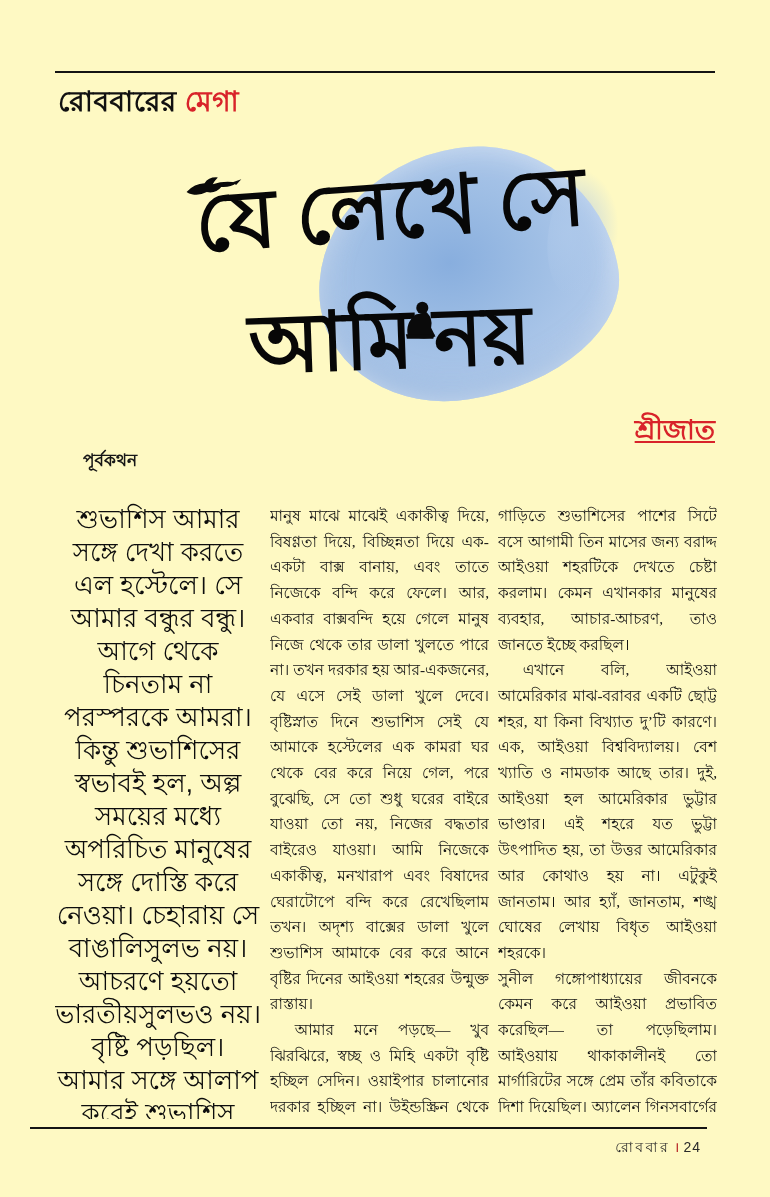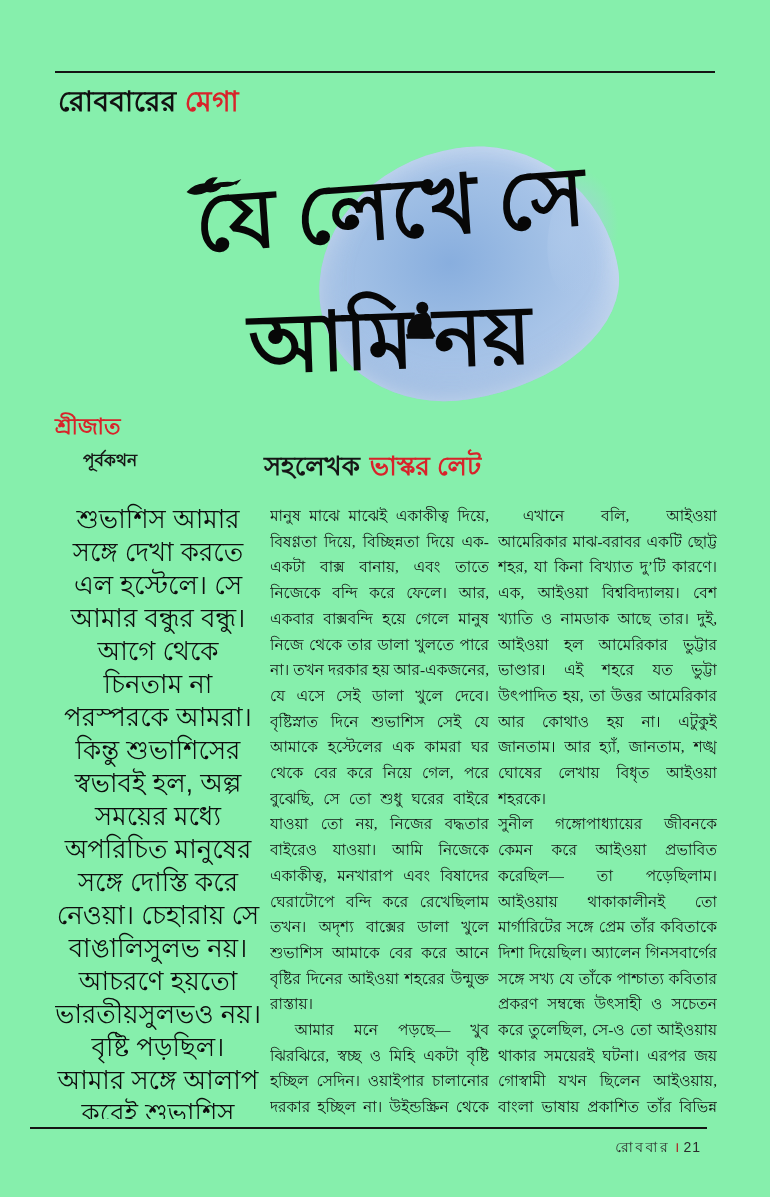--- a/index.html
+++ b/index.html
@@ -1,16 +1,16 @@
 <!DOCTYPE html>
 <html><head>
 <meta charset="utf-8">
 <style>
   html,body{margin:0;padding:0;background:#ffffff;}
-  .page{position:relative;width:770px;height:1197px;background:#86efac;overflow:hidden;
+  .page{position:relative;width:770px;height:1197px;background:#fef9c3;overflow:hidden;
         font-family:"Liberation Sans", sans-serif;color:#111;}
   
   .top-rule{position:absolute;left:55px;top:71px;width:660px;height:2px;background:#141414;}
   .masthead{position:absolute;left:58px;top:80px;font-size:28px;font-weight:bold;letter-spacing:.5px;}
   .masthead .brand{color:#111;}
   .masthead .brand-hl{color:#d8232a;margin-left:8px;}
   
   .title-art{position:absolute;left:165px;top:140px;width:450px;height:275px;}
   .blob{position:absolute;left:152px;top:8px;width:300px;height:250px;
         background:radial-gradient(ellipse at 45% 45%, #88aede 0%, #9dbde4 35%, #aec8ea 65%, #c4d7f0 88%, #dce8f7 100%);
@@ -20,22 +20,22 @@
   .blob::after{content:"";position:absolute;right:-6px;top:40px;width:70px;height:130px;
         background:radial-gradient(ellipse at 30% 50%, rgba(173,200,234,.9), rgba(220,235,250,0) 70%);
         border-radius:50%;transform:rotate(18deg);}
   .cal{position:absolute;left:0;width:100%;text-align:center;color:#070707;
        font-family:"Liberation Serif", serif;font-weight:bold;line-height:1.05;}
   .cal-1{top:28px;font-size:82px;transform:rotate(-4deg);}
   .cal-2{top:158px;font-size:82px;transform:rotate(-2deg);}
   .bird{position:absolute;left:18px;top:33px;width:62px;height:26px;fill:#0a0a0a;transform:rotate(-8deg);}
   .writer{position:absolute;left:232px;top:158px;width:44px;height:44px;fill:#0a0a0a;}
   
-  .author-row{position:absolute;left:55px;top:409px;width:660px;text-align:left;
-              font-size:22px;font-weight:bold;color:#d8232a;}
+  .author-row{position:absolute;left:55px;top:409px;width:660px;text-align:right;
+              font-size:27px;font-weight:bold;color:#d8232a;text-decoration:underline;}
   .section-label{position:absolute;left:83px;top:447px;font-size:17px;font-weight:bold;color:#161616;}
   .coauthor-row{position:absolute;left:55px;top:446px;width:635px;text-align:center;
                 font-size:26px;font-weight:bold;}
   .coauthor-row .co-label{color:#161616;}
   .coauthor-row .co-name{color:#d8232a;margin-left:10px;}
   
   .columns{position:absolute;left:55px;top:503px;width:662px;height:616px;display:flex;gap:9px;overflow:hidden;}
   .col{overflow:hidden;}
   .col-lead{flex:0 0 206px;font-size:26px;line-height:33px;text-align:center;font-weight:500;color:#0d0d0d;}
   .col-mid,.col-right{flex:0 0 219px;font-size:15.4px;line-height:25.7px;text-align:justify;color:#141414;font-family:Liberation Serif, serif;}
@@ -71,37 +71,35 @@
       <circle cx="23" cy="9" r="5.5"></circle>
       <path d="M10 35 Q7 23 17 15 L27 13 Q33 19 31 27 L35 35 Q26 38 18 36 Z"></path>
       <path d="M8 33 L34 33 L33 37 L9 37 Z"></path>
     </svg>
   </div>
 
   <div class="author-row">শ্রীজাত</div>
 
   <div class="section-label">পূর্বকথন</div>
 
-  <div class="coauthor-row">
-    <span class="co-label">সহলেখক</span><span class="co-name">ভাস্কর লেট</span>
-  </div>
 
   <div class="columns">
     <div class="col col-lead">
       <p>শুভাশিস আমার সঙ্গে দেখা করতে এল হস্টেলে। সে আমার বন্ধুর বন্ধু। আগে থেকে চিনতাম না পরস্পরকে আমরা। কিন্তু শুভাশিসের স্বভাবই হল, অল্প সময়ের মধ্যে অপরিচিত মানুষের সঙ্গে দোস্তি করে নেওয়া। চেহারায় সে বাঙালিসুলভ নয়। আচরণে হয়তো ভারতীয়সুলভও নয়। বৃষ্টি পড়ছিল। আমার সঙ্গে আলাপ করেই শুভাশিস আমাকে নিয়ে বেরিয়ে পড়ল আইওয়ার রাস্তায়।</p>
     </div>
     <div class="col col-mid">
       <p>মানুষ মাঝে মাঝেই একাকীত্ব দিয়ে, বিষণ্ণতা দিয়ে, বিচ্ছিন্নতা দিয়ে এক-একটা বাক্স বানায়, এবং তাতে নিজেকে বন্দি করে ফেলে। আর, একবার বাক্সবন্দি হয়ে গেলে মানুষ নিজে থেকে তার ডালা খুলতে পারে না। তখন দরকার হয় আর-একজনের, যে এসে সেই ডালা খুলে দেবে। বৃষ্টিস্নাত দিনে শুভাশিস সেই যে আমাকে হস্টেলের এক কামরা ঘর থেকে বের করে নিয়ে গেল, পরে বুঝেছি, সে তো শুধু ঘরের বাইরে যাওয়া তো নয়, নিজের বদ্ধতার বাইরেও যাওয়া। আমি নিজেকে একাকীত্ব, মনখারাপ এবং বিষাদের ঘেরাটোপে বন্দি করে রেখেছিলাম তখন। অদৃশ্য বাক্সের ডালা খুলে শুভাশিস আমাকে বের করে আনে বৃষ্টির দিনের আইওয়া শহরের উন্মুক্ত রাস্তায়।</p>
       <p class="indent">আমার মনে পড়ছে— খুব ঝিরঝিরে, স্বচ্ছ ও মিহি একটা বৃষ্টি হচ্ছিল সেদিন। ওয়াইপার চালানোর দরকার হচ্ছিল না। উইন্ডস্ক্রিন থেকে বৃষ্টি-ফোঁটার ঝলক সরে সরে যাচ্ছিল, আর আমার সামনে একটু একটু করে স্পষ্ট হয়ে উঠছিল, আইওয়া শহরের চেহারা— গলি থেকে রাজপথ, গাছপালা থেকে পাড়া। প্রথমদিকে তো সেভাবে শহরটাকে ঘুরে দেখা হয়নি। নিছক কেজো দরকারে যেখানে-যেখানে পিটার ও মেরি নিয়ে গিয়েছিলেন, কেবল সেসব জায়গা দেখেছিলাম। একটা নতুন দেশে, একটা নতুন শহরে, নতুন কাজে এসে উপস্থিত হয়ে সেখানকার জীবন ও মানুষজনকে জানার তাগিদ অনুভব করিনি সেভাবে। ফুরসতও ছিল না। এই প্রথম</p>
     </div>
     <div class="col col-right">
+      <p>গাড়িতে শুভাশিসের পাশের সিটে বসে আগামী তিন মাসের জন্য বরাদ্দ আইওয়া শহরটিকে দেখতে চেষ্টা করলাম। কেমন এখানকার মানুষের ব্যবহার, আচার-আচরণ, তাও জানতে ইচ্ছে করছিল।</p>
       <p class="indent">এখানে বলি, আইওয়া আমেরিকার মাঝ-বরাবর একটি ছোট্ট শহর, যা কিনা বিখ্যাত দু’টি কারণে। এক, আইওয়া বিশ্ববিদ্যালয়। বেশ খ্যাতি ও নামডাক আছে তার। দুই, আইওয়া হল আমেরিকার ভুট্টার ভাণ্ডার। এই শহরে যত ভুট্টা উৎপাদিত হয়, তা উত্তর আমেরিকার আর কোথাও হয় না। এটুকুই জানতাম। আর হ্যাঁ, জানতাম, শঙ্খ ঘোষের লেখায় বিধৃত আইওয়া শহরকে।</p>
       <p>সুনীল গঙ্গোপাধ্যায়ের জীবনকে কেমন করে আইওয়া প্রভাবিত করেছিল— তা পড়েছিলাম। আইওয়ায় থাকাকালীনই তো মার্গারিটের সঙ্গে প্রেম তাঁর কবিতাকে দিশা দিয়েছিল। অ্যালেন গিনসবার্গের সঙ্গে সখ্য যে তাঁকে পাশ্চাত্য কবিতার প্রকরণ সম্বন্ধে উৎসাহী ও সচেতন করে তুলেছিল, সে-ও তো আইওয়ায় থাকার সময়েরই ঘটনা। এরপর জয় গোস্বামী যখন ছিলেন আইওয়ায়, বাংলা ভাষায় প্রকাশিত তাঁর বিভিন্ন লেখা থেকে আইওয়া আমার কাছে অল্প-অল্প পরিচিত হয়ে উঠেছিল। কিন্তু অন্যের লেখায় একটি শহরের কথা পড়া, এবং নিজে সেই শহরে গিয়ে বাঁচার মধ্যে বিস্তর তফাত আছে।</p>
 
     </div>
   </div>
 
   <div class="footer-rule"></div>
   <div class="footer-line">
-    <span class="mag">রোববার</span><span class="sep">।</span><span class="pg">21</span>
+    <span class="mag">রোববার</span><span class="sep">।</span><span class="pg">24</span>
   </div>
 
 </div>
 
 </body></html>

